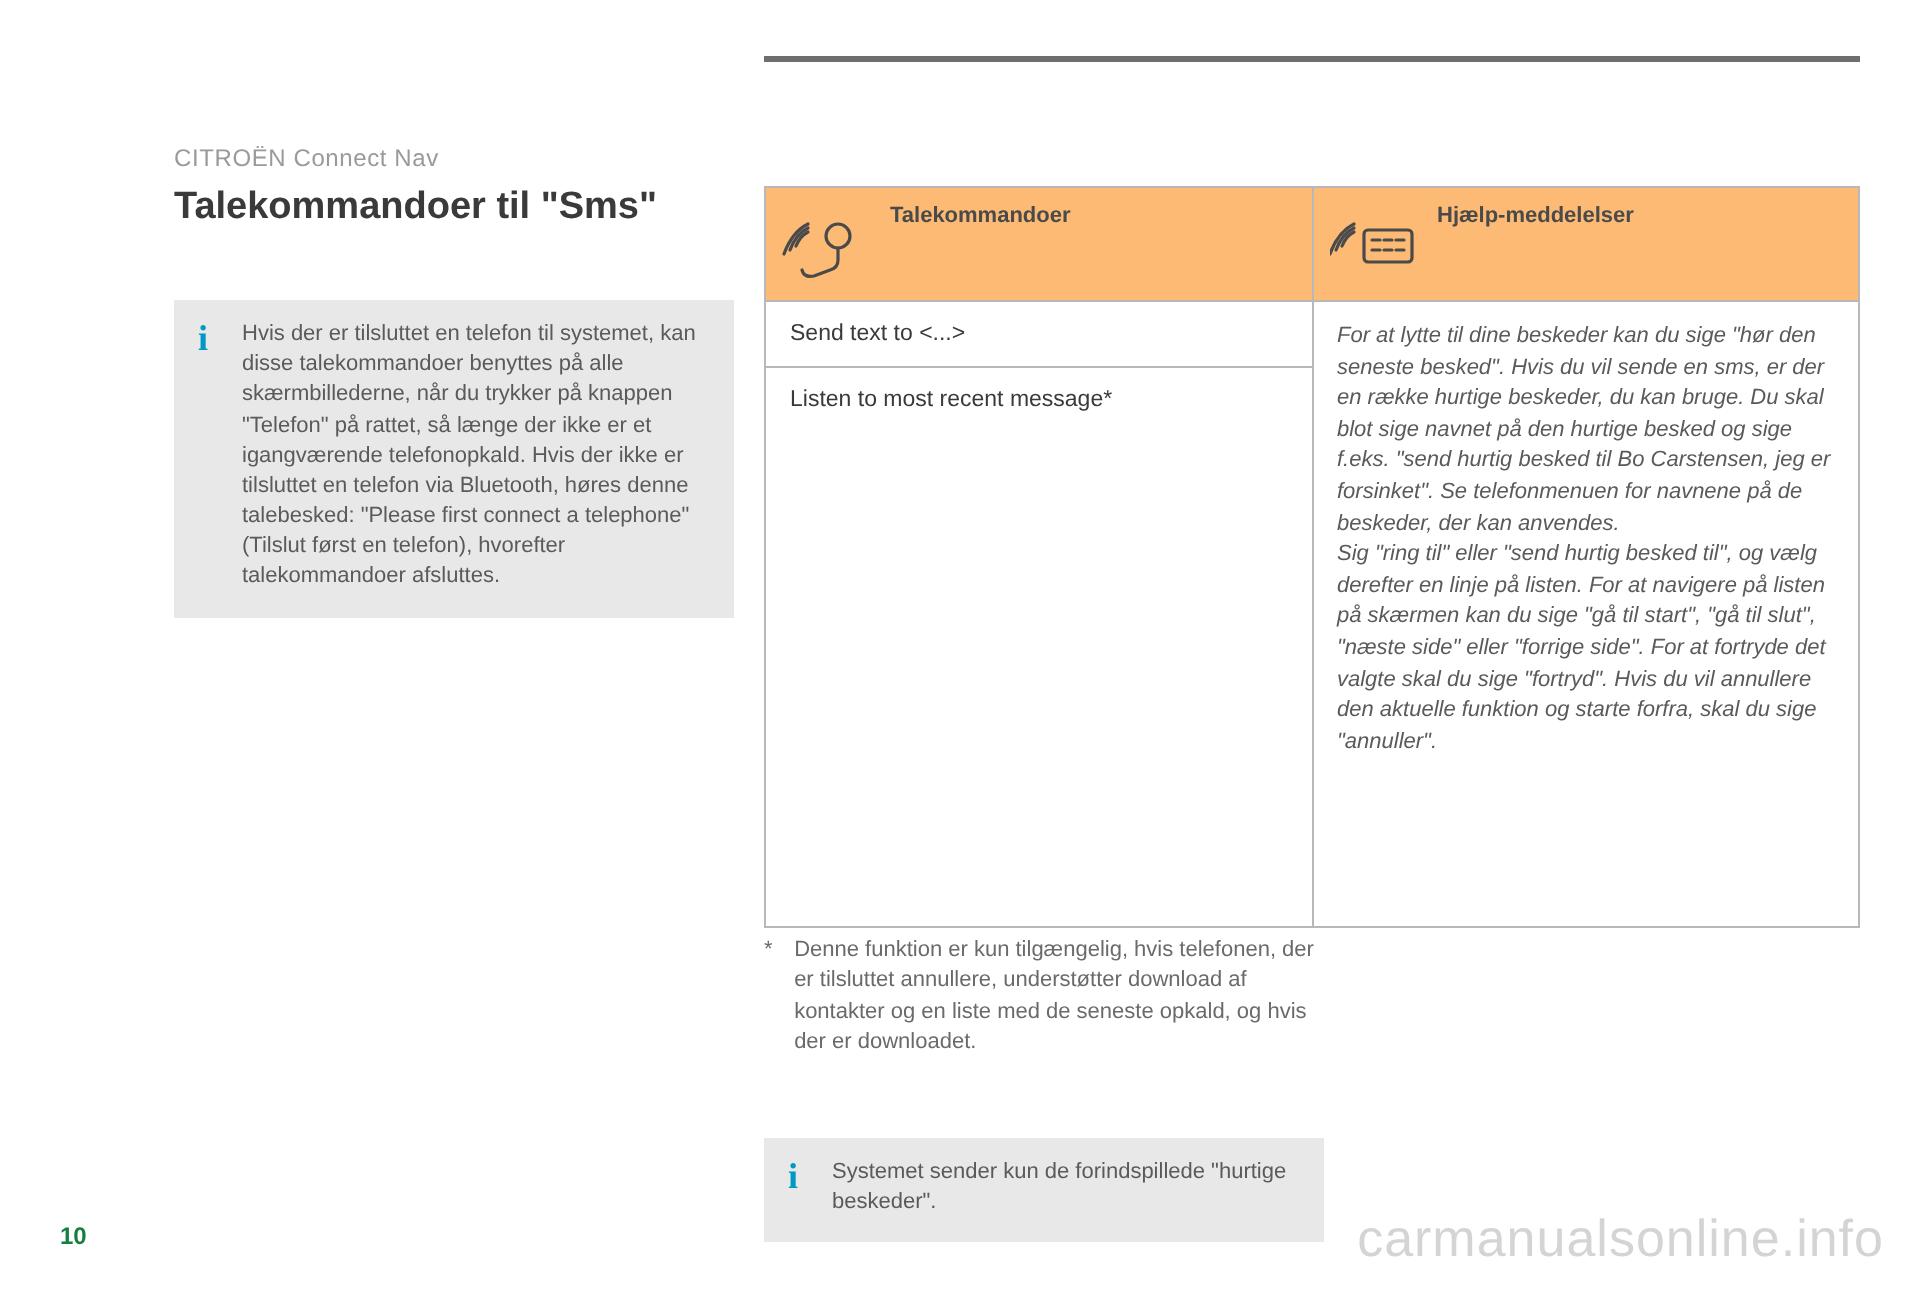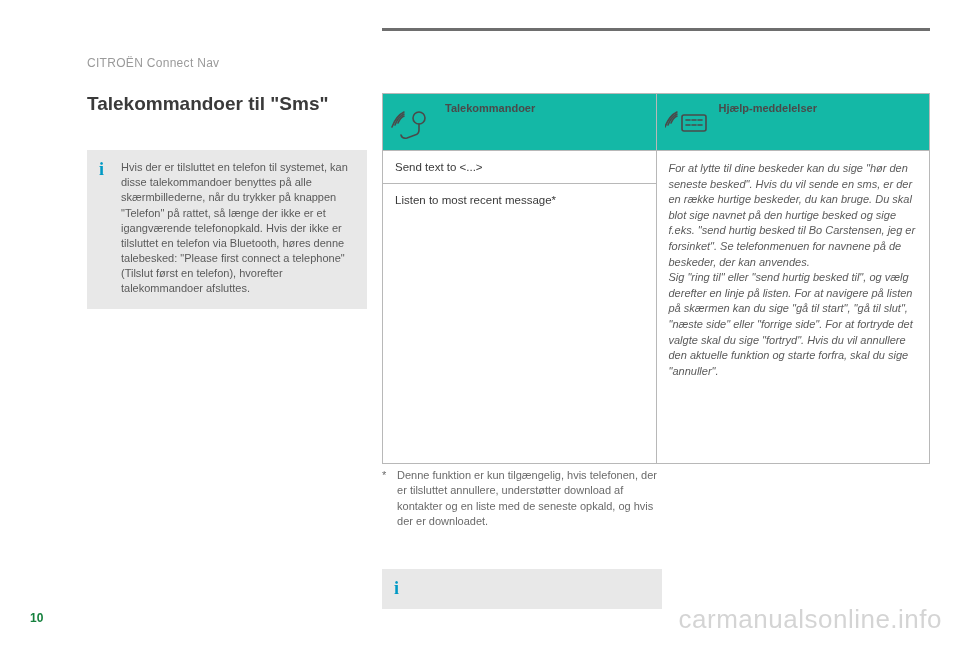--- a/index.html
+++ b/index.html
@@ -19,21 +19,21 @@
     .top-rule {
       position: absolute;
       top: 28px;
       left: 382px;
       right: 30px;
       height: 3px;
       background: #6e6e6e;
     }
     .header-label {
       position: absolute;
-      top: 56px;
+      top: 72px;
       left: 87px;
       font-size: 12px;
       color: #9a9a9a;
       letter-spacing: 0.3px;
     }
     .page-number {
       position: absolute;
       left: 30px;
       bottom: 24px;
       font-size: 12px;
@@ -95,21 +95,21 @@
       border: 1px solid #b8b8b8;
       border-collapse: collapse;
       table-layout: fixed;
       width: 548px;
     }
     .cmd-table th, .cmd-table td {
       border: 1px solid #b8b8b8;
       vertical-align: top;
     }
     .cmd-table thead th {
-      background: #14b8a6;
+      background: #fdba74;
       padding: 6px 8px;
       height: 48px;
       text-align: center;
       vertical-align: top;
       position: relative;
     }
     .th-inner {
       display: flex;
       align-items: flex-start;
       gap: 10px;
@@ -238,18 +238,19 @@
 
 <div class="footnote">
   <span class="star">*</span>
   <span class="ftext">Denne funktion er kun tilgængelig, hvis telefonen, der er tilsluttet annullere, understøtter download af kontakter og en liste med de seneste opkald, og hvis der er downloadet.</span>
 </div>
 
 <div class="info-box info-box-2">
   <div class="icon-col">
     <span class="info-icon">i</span>
   </div>
+  <div class="text-col">Systemet sender kun de forindspillede "hurtige beskeder".</div>
   <div style="clear:both"></div>
 </div>
 
 <div class="page-number">10</div>
 
 <div class="watermark">carmanualsonline.info</div>
 
 </body></html>

